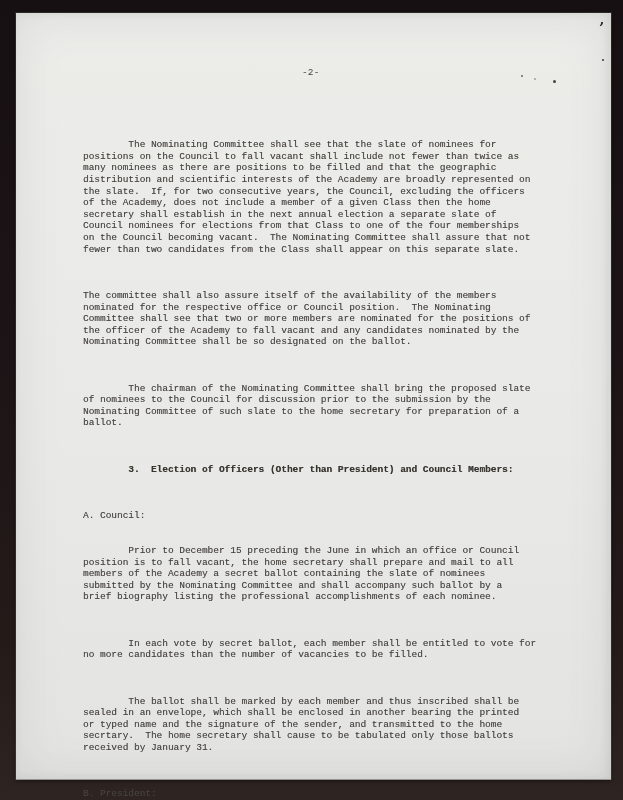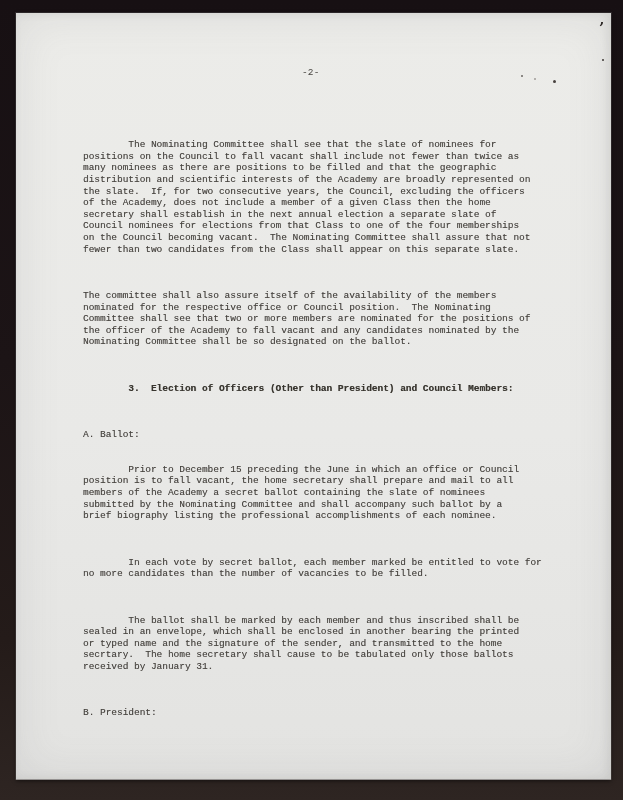--- a/index.html
+++ b/index.html
@@ -93,28 +93,32 @@
 of the Academy, does not include a member of a given Class then the home
 secretary shall establish in the next annual election a separate slate of
 Council nominees for elections from that Class to one of the four memberships
 on the Council becoming vacant.  The Nominating Committee shall assure that not
 fewer than two candidates from the Class shall appear on this separate slate.</div>
     <div class="block">The committee shall also assure itself of the availability of the members
 nominated for the respective office or Council position.  The Nominating
 Committee shall see that two or more members are nominated for the positions of
 the officer of the Academy to fall vacant and any candidates nominated by the
 Nominating Committee shall be so designated on the ballot.</div>
+    <div class="block">        The chairman of the Nominating Committee shall bring the proposed slate
+of nominees to the Council for discussion prior to the submission by the
+Nominating Committee of such slate to the home secretary for preparation of a
+ballot.</div>
     <div class="block bold">        3.  Election of Officers (Other than President) and Council Members:</div>
-    <div class="block tight">A. Ballot:</div>
+    <div class="block tight">A. Council:</div>
     <div class="block">        Prior to December 15 preceding the June in which an office or Council
 position is to fall vacant, the home secretary shall prepare and mail to all
 members of the Academy a secret ballot containing the slate of nominees
 submitted by the Nominating Committee and shall accompany such ballot by a
 brief biography listing the professional accomplishments of each nominee.</div>
-    <div class="block">        In each vote by secret ballot, each member marked be entitled to vote for
+    <div class="block">        In each vote by secret ballot, each member shall be entitled to vote for
 no more candidates than the number of vacancies to be filled.</div>
     <div class="block">        The ballot shall be marked by each member and thus inscribed shall be
 sealed in an envelope, which shall be enclosed in another bearing the printed
 or typed name and the signature of the sender, and transmitted to the home
 secrtary.  The home secretary shall cause to be tabulated only those ballots
 received by January 31.</div>
     <div class="block tight">B. President:</div>
     
   </div>
 

